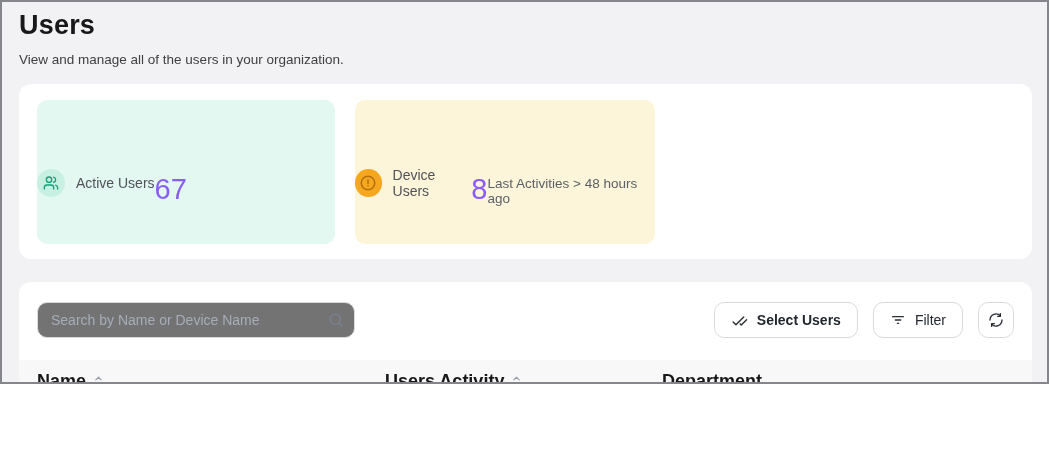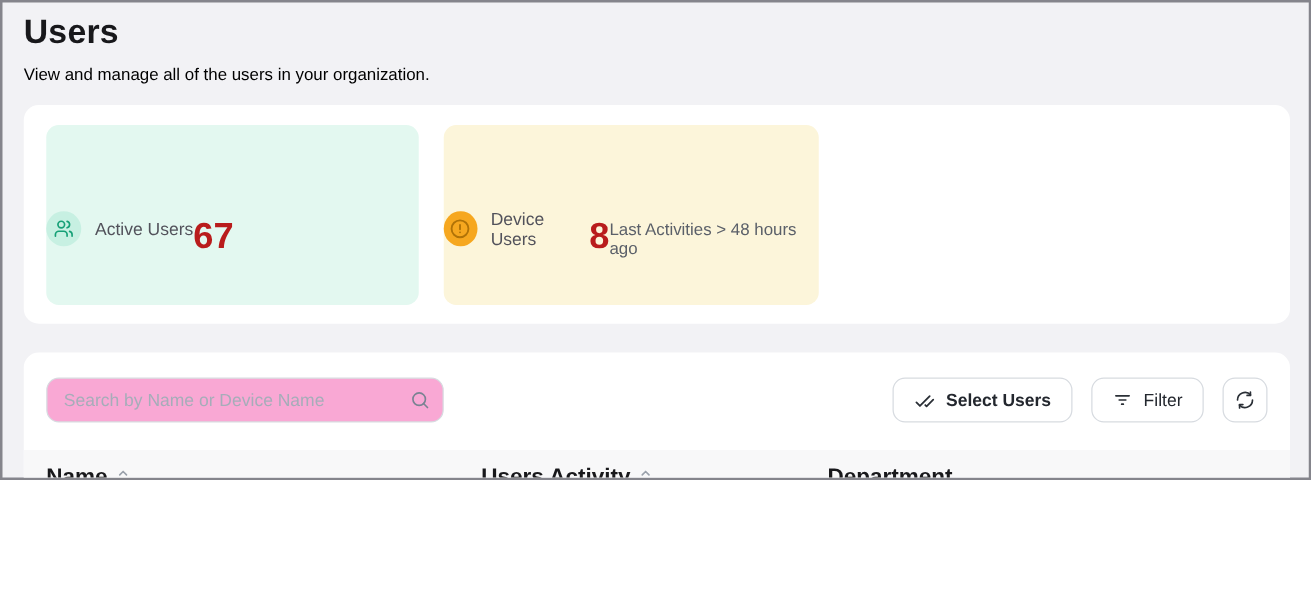--- a/index.html
+++ b/index.html
@@ -8,53 +8,53 @@
   .window {
     width:1049px; height:384px;
     border:2px solid #85858c;
     background:#f2f2f5;
     overflow:hidden;
     display:flex; flex-direction:column;
   }
 
   .page-header { padding:8px 17px 0 17px; flex-shrink:0; }
   .page-title { font-size:27px; font-weight:700; color:#18181b; letter-spacing:.2px; }
-  .page-subtitle { margin-top:11px; font-size:13.5px; color:#000000; }
+  .page-subtitle { margin-top:11px; font-size:13.5px; color:#404040; }
 
   .summary-card {
     margin:17px 15px 0 17px; height:175px; flex-shrink:0;
     background:#fff; border-radius:12px;
     padding:16px 18px; display:flex; gap:20px;
   }
   .stat-card {
     height:144px; border-radius:10px;
     display:flex; flex-direction:row; align-items:center;
     padding-top:21px;
   }
   .stat-card.active { width:298px; background:#e3f8f0; }
   .stat-card.stale  { width:300px; background:#fcf5da; }
   .stat-head { display:flex; align-items:center; gap:11px; height:28px; }
   .stat-icon-circle { width:28px; height:28px; border-radius:50%; display:flex; align-items:center; justify-content:center; }
   .active .stat-icon-circle { background:#c7f0e2; color:#16a077; }
   .stale  .stat-icon-circle { background:#f6a71f; color:#b07207; }
   .stat-label { font-size:14px; color:#52525b; }
-  .stat-value { font-size:29px; font-weight:700; color:#b91c1c; margin-top:13px; line-height:1; }
+  .stat-value { font-size:29px; font-weight:400; color:#8b5cf6; margin-top:13px; line-height:1; }
   .stat-note  { font-size:13.5px; color:#5b6069; margin-top:17px; }
 
   .table-card {
     margin:23px 15px 0 17px; background:#fff;
     border-radius:12px 12px 0 0; padding-top:20px;
     flex:1; display:flex; flex-direction:column; min-height:0;
   }
   .toolbar { display:flex; align-items:center; padding:0 18px; flex-shrink:0; }
   .search-box { position:relative; width:318px; height:36px; }
   .search-input {
     width:100%; height:100%; border:1px solid #d7dbe0; border-radius:10px;
     padding:0 38px 0 13px; font-size:14px; color:#27272a; outline:none;
-    font-family:inherit; background:#f9a8d4;
+    font-family:inherit; background:#737373;
   }
   .search-input::placeholder { color:#a6adb9; }
   .search-icon { position:absolute; right:11px; top:50%; transform:translateY(-50%); color:#7a8392; display:flex; }
 
   .btn {
     display:flex; align-items:center; gap:9px; height:36px;
     border:1px solid #d7dbe0; border-radius:10px; background:#fff;
     font-size:14px; color:#23272e; padding:0 16px; font-family:inherit; cursor:pointer;
   }
   .btn-filter { margin-left:15px; }

